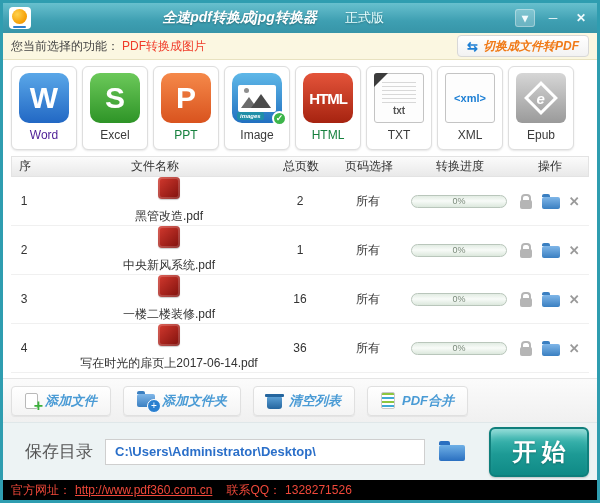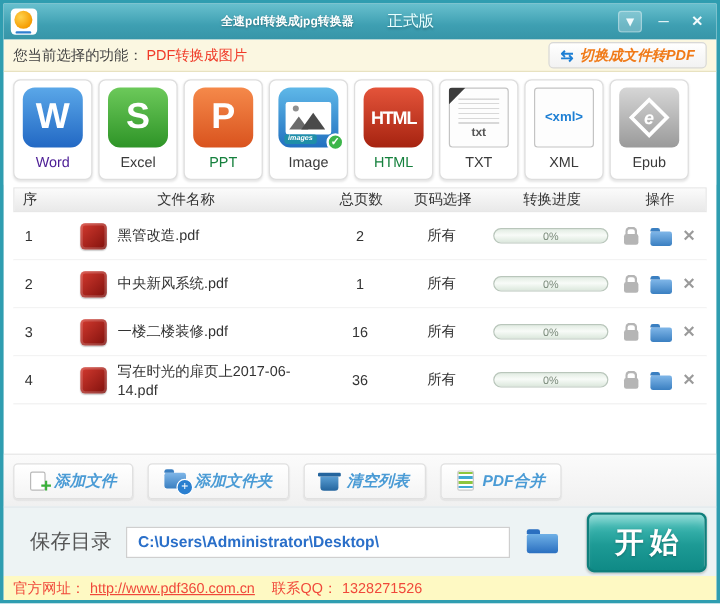--- a/index.html
+++ b/index.html
@@ -20,21 +20,21 @@
   .titlebar {
     height:30px; flex:0 0 30px;
     background:linear-gradient(#68c0ce,#3e9fb2 60%,#3795a8);
     display:flex; align-items:center; padding:0 6px;
   }
   .logo { width:22px; height:22px; background:#fff; border-radius:4px; position:relative; flex:0 0 22px; }
   .logo-circle { position:absolute; left:3px; top:2px; width:15px; height:15px; border-radius:50%;
     background:radial-gradient(circle at 35% 35%, #ffd24d, #f59b00 72%); }
   .logo-bar { position:absolute; left:4px; bottom:1px; width:13px; height:2px; background:#2e7fd0; border-radius:1px; }
   .t-spacer { flex:1; }
-  .title { color:#fff; font-weight:bold; font-size:10px; text-shadow:0 1px 2px rgba(0,0,0,.3); }
+  .title { color:#fff; font-weight:bold; font-size:14px; text-shadow:0 1px 2px rgba(0,0,0,.3);font-style:italic; }
   .edition { color:#eaffff; font-size:13px; margin-left:28px; text-shadow:0 1px 2px rgba(0,0,0,.25); }
   .win-controls { display:flex; align-items:center; gap:8px; }
   .wc-btn { width:20px; height:18px; display:flex; align-items:center; justify-content:center;
     color:#f2fbfd; font-size:12px; font-weight:bold; cursor:default; }
   .wc-menu { background:rgba(255,255,255,.25); border-radius:3px; border:1px solid rgba(255,255,255,.35); }
   
   .notice {
     height:27px; flex:0 0 27px;
     background:#fbf7e1; border-bottom:1px solid #e8e2c0;
     display:flex; align-items:center; padding:0 8px; font-size:12px; color:#444;
@@ -100,21 +100,21 @@
   .c1 { width:26px; text-align:center; }
   .c2 { width:234px; text-align:center; }
   .c3 { width:58px; text-align:center; }
   .c4 { width:78px; text-align:center; }
   .c5 { width:104px; text-align:center; }
   .c6 { flex:1; text-align:center; }
   .trow {
     flex:0 0 40px; display:flex; align-items:center;
     border-bottom:1px solid #f0f0f0; font-size:12px; color:#333; background:#fff;
   }
-  .fname { display:flex; align-items:center; gap:9px; text-align:left; padding-left:30px; }
+  .fname { display:flex; align-items:center; gap:9px; text-align:left; padding-left:30px;flex-direction:column; }
   .pdf-ico { width:22px; height:22px; border-radius:4px; flex:0 0 22px;
     background:linear-gradient(135deg,#d43a2f,#7e100c);
     box-shadow:inset 0 0 0 2px rgba(255,255,255,.18), 0 1px 1px rgba(0,0,0,.2); }
   .pbar {
     width:96px; height:13px; margin:0 auto;
     border:1px solid #b9c6bb; border-radius:7px;
     background:linear-gradient(#e2ece3,#f8fbf8 45%,#dce8dd);
     display:flex; align-items:center; justify-content:center;
     font-size:9px; color:#7a8a7a;
   }
@@ -169,21 +169,21 @@
     margin-left:auto; width:100px; height:50px;
     border-radius:6px; border:2px solid #0f7f7c;
     background:linear-gradient(#4cc4bd,#1d9a95 55%,#0f8a86);
     box-shadow:inset 0 12px 10px -7px rgba(255,255,255,.45), 0 1px 2px rgba(0,0,0,.2);
     color:#fff; font-size:24px; font-weight:bold; letter-spacing:5px;
     display:flex; align-items:center; justify-content:center; padding-left:5px;
     cursor:pointer; text-shadow:0 1px 2px rgba(0,0,0,.25);
   }
   
   .footer {
-    flex:0 0 20px; background:#fef9c3; display:flex; align-items:center;
+    flex:0 0 20px; background:#000000; display:flex; align-items:center;
     font-size:12px; color:#f0483a; padding:0 8px; gap:4px;
   }
   .site-url { color:#f0483a; text-decoration:underline; cursor:pointer; }
   .qq-label { margin-left:10px; }
 </style>
 </head>
 <body>
 
 <div class="window">
 

